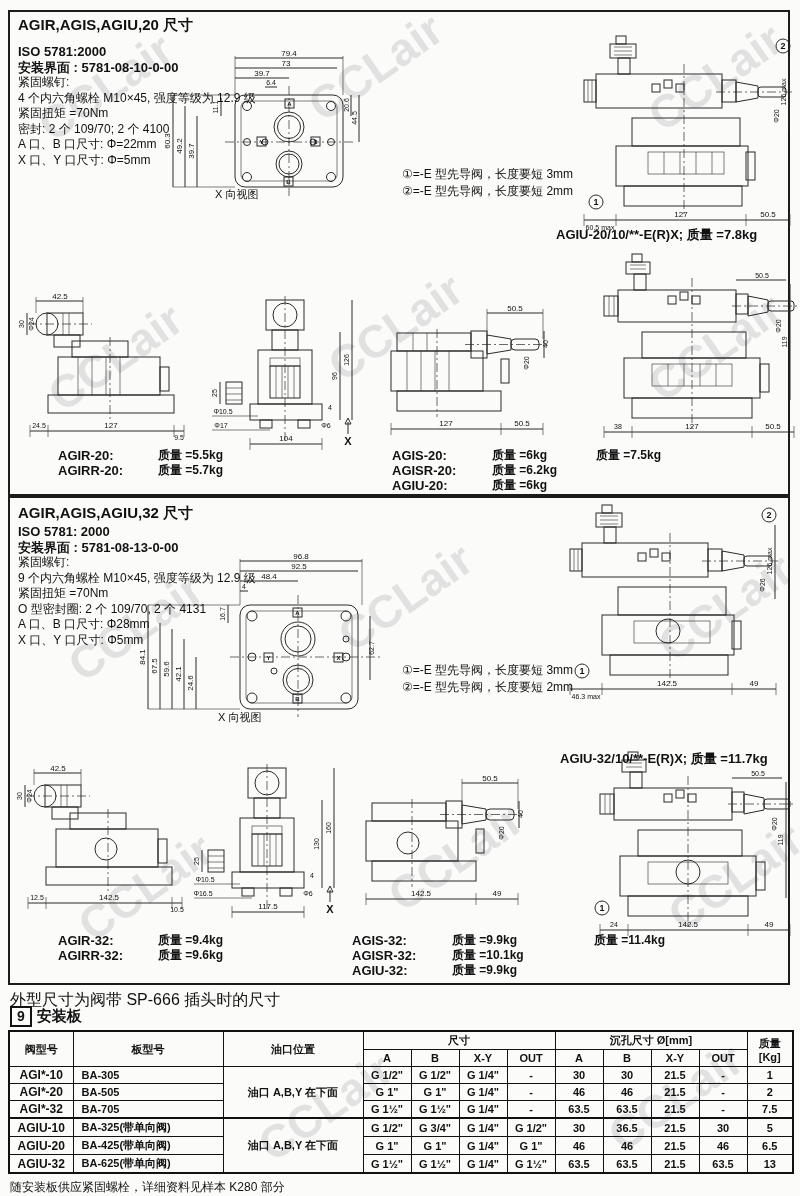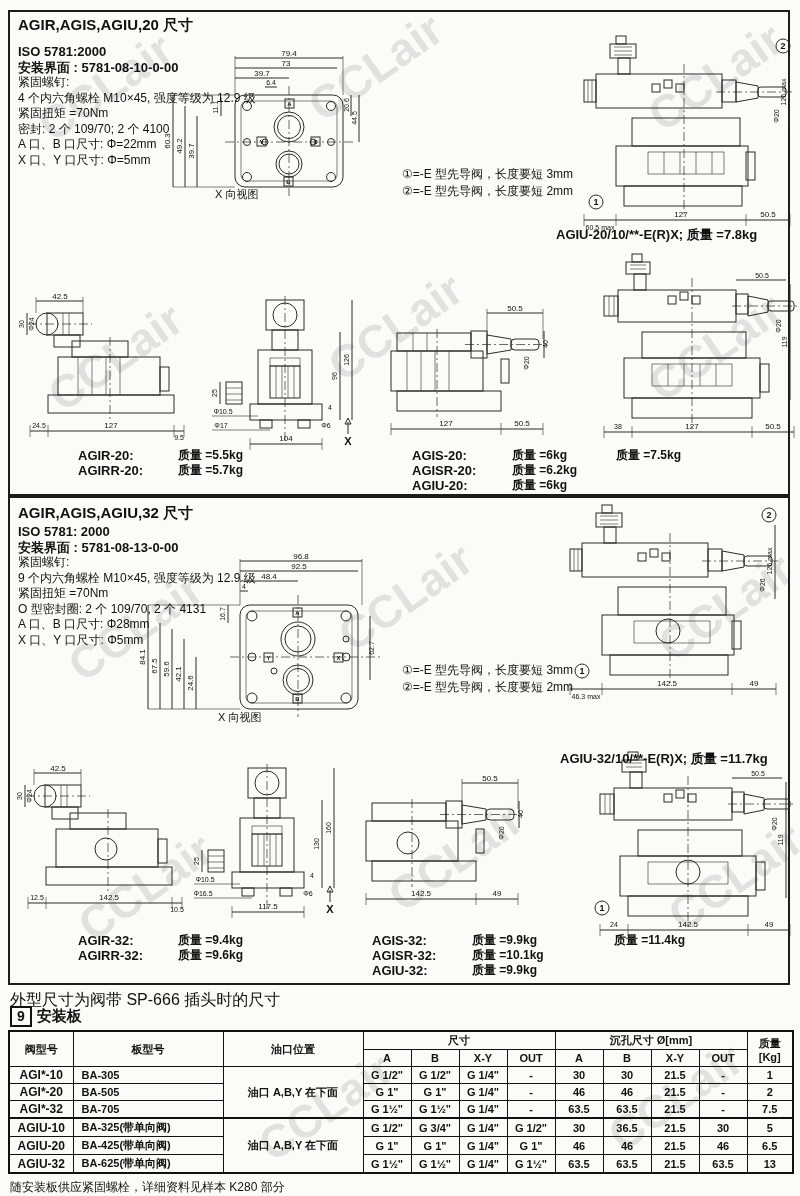--- a/index.html
+++ b/index.html
@@ -6,21 +6,21 @@
   body{width:800px;height:1196px;position:relative;background:#fbfbfa;overflow:hidden;
        font-family:"Liberation Sans",sans-serif;color:#111;}
   .wm{position:absolute;font-size:46px;font-weight:bold;color:rgba(185,185,185,0.38);
       transform:rotate(-35deg);white-space:nowrap;pointer-events:none;z-index:0;}
   .secbox{position:absolute;left:8px;width:782px;border:2px solid #1c1c1c;box-sizing:border-box;background:transparent;z-index:1;}
   .sectitle{position:absolute;font-size:15px;font-weight:bold;z-index:3;}
   .specs{position:absolute;font-size:12px;line-height:15.5px;z-index:3;white-space:nowrap;}
   .specs div:nth-child(1),.specs div:nth-child(2){font-weight:bold;font-size:13px;}
   .notes{position:absolute;font-size:12px;line-height:17px;z-index:3;white-space:nowrap;}
   .erxcap{position:absolute;font-size:13px;font-weight:bold;z-index:3;white-space:nowrap;}
-  .cap{position:absolute;z-index:3;margin-left:20px;}
+  .cap{position:absolute;z-index:3;}
   .caprow{display:flex;gap:14px;line-height:15px;}
   .capm{font-size:13px;font-weight:bold;min-width:86px;}
   .capv{font-size:12px;font-weight:bold;}
   svg.tech{position:absolute;z-index:2;overflow:visible;}
   .tech line,.tech rect,.tech circle,.tech polygon,.tech path,.tech polyline{stroke:#2b2b2b;stroke-width:1;fill:none;}
   .tech .thin{stroke-width:0.6;}
   .tech .cl{stroke-width:0.7;stroke-dasharray:9 3 2 3;}
   .tech text{stroke:none;fill:#111;font-family:"Liberation Sans",sans-serif;font-size:8px;}
   .tech text.d7{font-size:7px;}
   .tech text.vlab{font-size:11px;}

